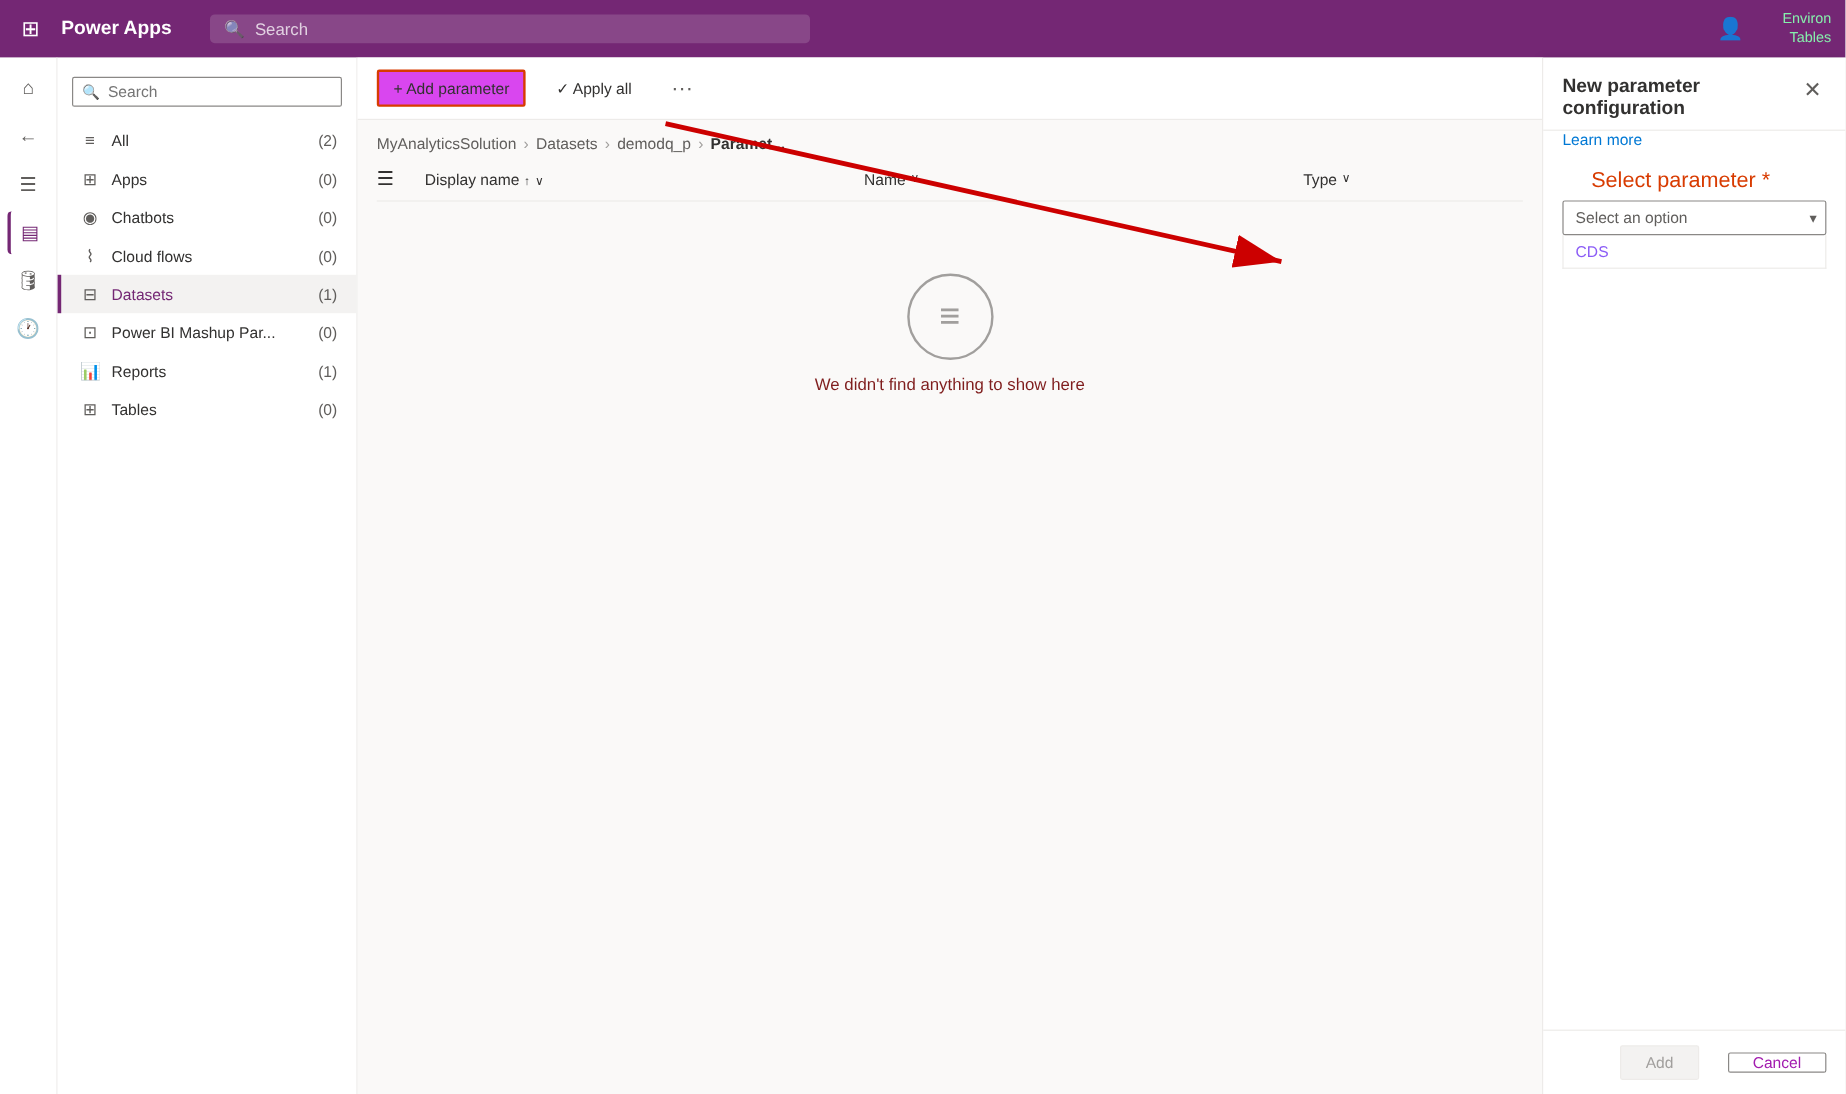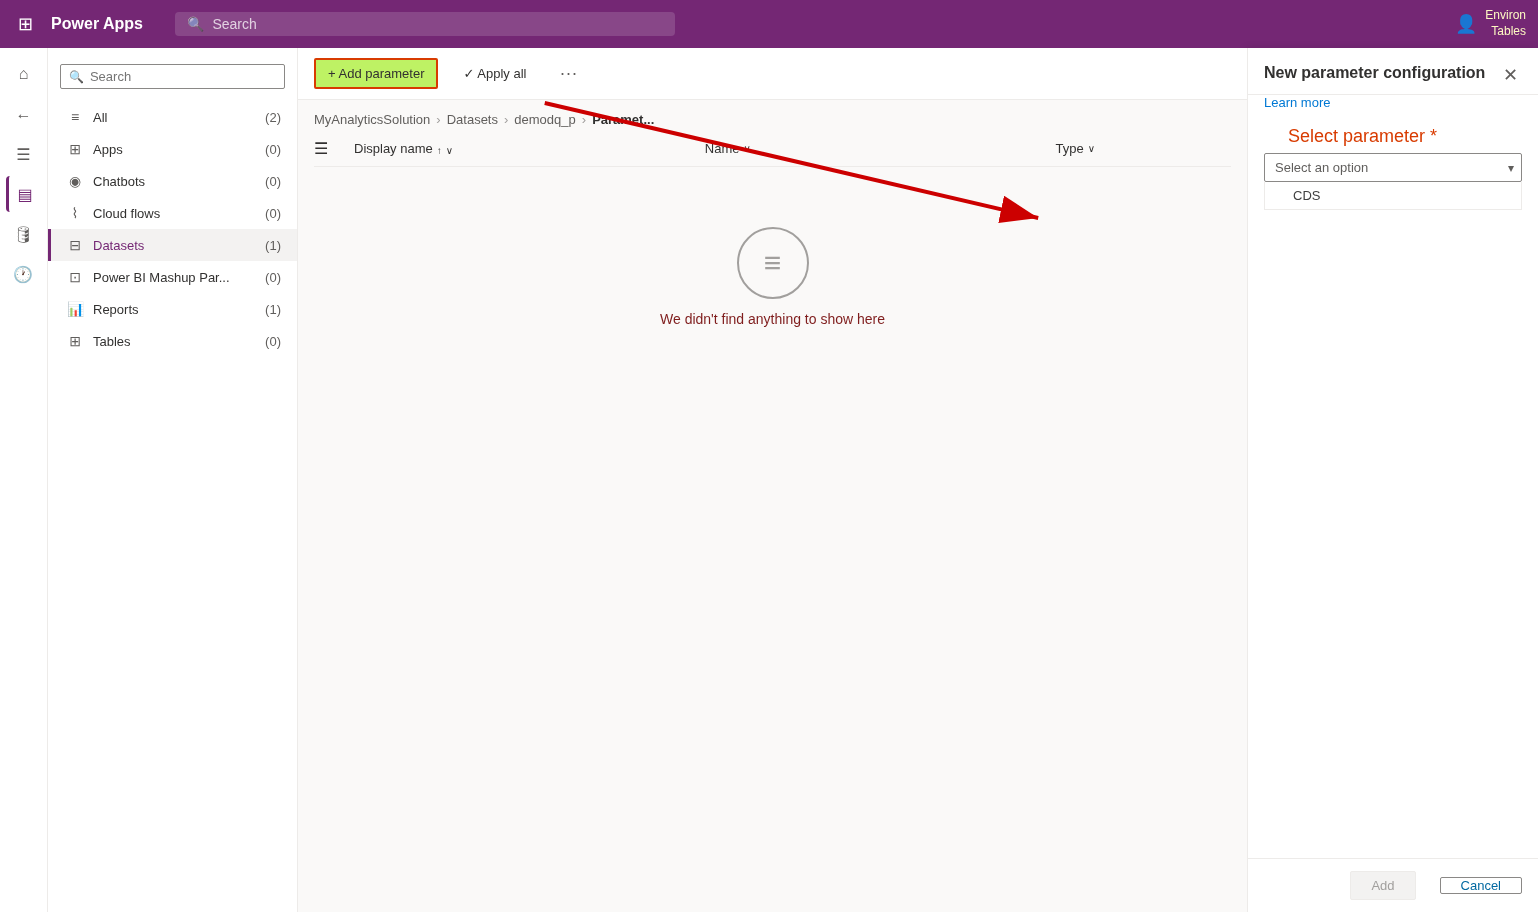--- a/index.html
+++ b/index.html
@@ -15,21 +15,21 @@
     .topbar-search {
       display: flex; align-items: center; background: rgba(255,255,255,0.15);
       border-radius: 4px; padding: 4px 12px; gap: 8px; flex: 1; max-width: 500px; margin-left: 20px;
     }
     .topbar-search input {
       background: transparent; border: none; outline: none; color: white; font-size: 14px; width: 100%;
     }
     .topbar-search input::placeholder { color: rgba(255,255,255,0.75); }
     .topbar-search-icon { color: rgba(255,255,255,0.75); }
     .topbar-right { margin-left: auto; display: flex; align-items: center; gap: 8px; }
-    .topbar-env { color: #fef9c3; font-size: 12px; text-align: right; line-height: 1.3; }
+    .topbar-env { color: #86efac; font-size: 12px; text-align: right; line-height: 1.3; margin-left: 24px; }
 
     
     .main-layout { display: flex; height: calc(912px - 48px); }
 
     
     .icon-nav {
       width: 48px; background: #fff; border-right: 1px solid #edebe9;
       display: flex; flex-direction: column; align-items: center; padding-top: 8px; gap: 4px;
     }
     .icon-nav-item {
@@ -64,21 +64,21 @@
     
     .content { flex: 1; display: flex; flex-direction: column; background: #faf9f8; position: relative; }
 
     
     .toolbar {
       display: flex; align-items: center; padding: 10px 16px; gap: 12px;
       background: #fff; border-bottom: 1px solid #edebe9;
     }
     .btn-add-param {
       display: flex; align-items: center; gap: 6px; padding: 6px 12px;
-      border: 2px solid #d83b01; border-radius: 2px; background: #bef264;
+      border: 2px solid #d83b01; border-radius: 2px; background: #d946ef;
       color: #323130; cursor: pointer; font-size: 13px; font-weight: 500;
     }
     .btn-apply-all {
       display: flex; align-items: center; gap: 6px; padding: 6px 12px;
       border: 1px solid transparent; border-radius: 2px; background: white;
       color: #323130; cursor: pointer; font-size: 13px;
     }
     .btn-more {
       padding: 4px 8px; border: none; background: none; cursor: pointer; font-size: 18px; color: #605e5c;
     }
@@ -115,21 +115,21 @@
     .empty-text { color: #7f1d1d; font-size: 14px; font-weight: 500; }
 
     
     .arrow-overlay {
       position: absolute; top: 0; left: 0; width: 100%; height: 100%;
       pointer-events: none; z-index: 10;
     }
 
     
     .right-panel {
-      width: 291px; background: #fff; border-left: 1px solid #edebe9;
+      width: 253px; background: #fff; border-left: 1px solid #edebe9;
       display: flex; flex-direction: column; box-shadow: -2px 0 8px rgba(0,0,0,0.1);
     }
     .panel-header {
       display: flex; align-items: flex-start; justify-content: space-between;
       padding: 16px 16px 8px; border-bottom: 1px solid #edebe9;
     }
     .panel-title { font-size: 16px; font-weight: 600; color: #323130; flex: 1; }
     .panel-close { cursor: pointer; color: #605e5c; font-size: 18px; padding: 0 4px; }
     .panel-desc { padding: 12px 16px; font-size: 13px; color: #605e5c; line-height: 1.5; }
     .panel-learn-more { color: #0078d4; cursor: pointer; text-decoration: none; font-size: 13px; margin: 0 16px; display: inline-block; }
@@ -142,34 +142,34 @@
       border-radius: 2px; background: white; font-size: 13px; color: #605e5c;
       appearance: none; cursor: pointer; outline: none;
     }
     .select-arrow {
       position: absolute; right: 8px; top: 50%; transform: translateY(-50%);
       pointer-events: none; color: #605e5c; font-size: 12px;
     }
     
     .dropdown-option {
       border: 1px solid #edebe9; border-top: none; background: white;
-      padding: 6px 28px; font-size: 13px; color: #404040; cursor: pointer;
+      padding: 6px 10px; font-size: 13px; color: #8b5cf6; cursor: pointer;
     }
 
     
     .panel-footer {
       display: flex; align-items: center; justify-content: flex-end;
       padding: 12px 16px; border-top: 1px solid #edebe9; gap: 24px;
     }
     .btn-add-disabled {
       padding: 6px 20px; background: #f3f2f1; color: #a19f9d;
       border: 1px solid #edebe9; border-radius: 2px; font-size: 13px; cursor: not-allowed;
     }
     .btn-cancel {
-      padding: 0 20px; background: white; color: #0369a1;
+      padding: 0 20px; background: white; color: #a21caf;
       border: 1px solid #8a8886; border-radius: 2px; font-size: 13px; cursor: pointer;
     }
   </style>
 </head>
 <body>
 
 <div class="topbar">
   <span class="topbar-waffle">⊞</span>
   <span class="topbar-title">Power Apps</span>
   <div class="topbar-search">

